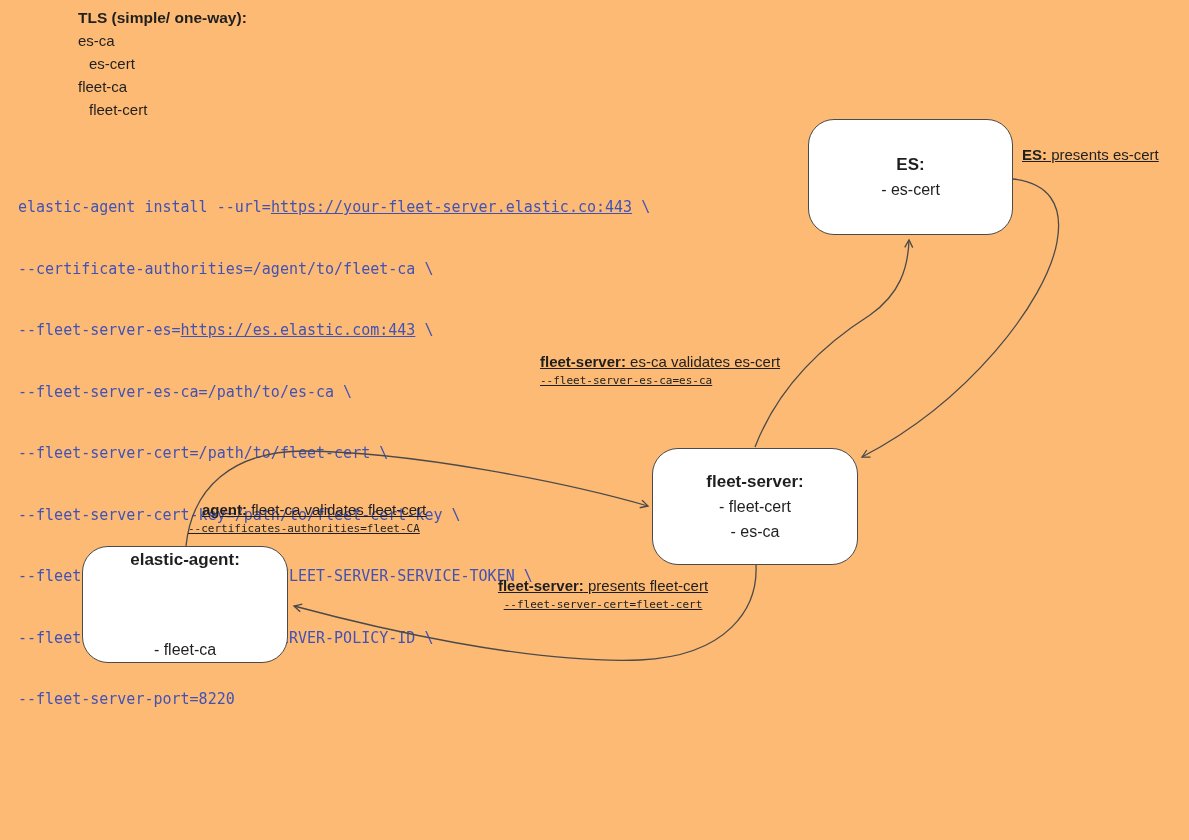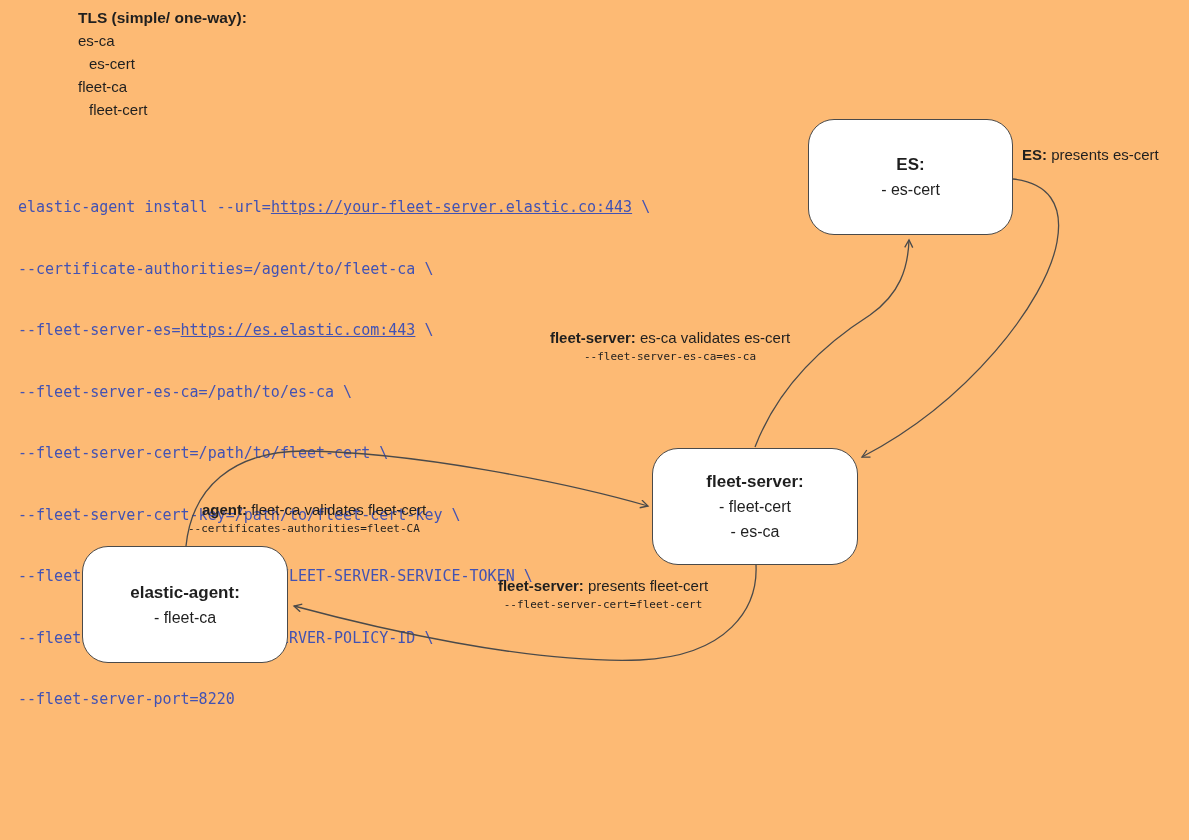--- a/index.html
+++ b/index.html
@@ -45,32 +45,32 @@
     align-items: center;
     justify-content: center;
     text-align: center;
     line-height: 25px;
     font-size: 16px;
     box-sizing: border-box;
   }
   .node .title { font-weight: bold; font-size: 17px; }
   .node-es           { left: 808px; top: 119px; width: 205px; height: 116px; }
   .node-fleet-server { left: 652px; top: 448px; width: 206px; height: 117px; }
-  .node-agent        { left: 82px;  top: 546px; width: 206px; height: 117px; }
+  .node-agent        { left: 82px;  top: 546px; width: 206px; height: 117px; justify-content: space-between; }
 
   
-  .edge-label { position: absolute; font-size: 15px; line-height: 19px; }
+  .edge-label { position: absolute; font-size: 15px; line-height: 19px; text-decoration: underline; }
   .edge-label b { font-weight: bold; }
   .edge-label .code-line {
     font-family: "DejaVu Sans Mono", monospace;
     font-size: 11px;
     color: #1f1f1f;
   }
   .label-es-presents    { left: 1022px; top: 145px; }
-  .label-fleet-validates{ left: 540px;  top: 328px; width: 260px; text-align: center; }
+  .label-fleet-validates{ left: 540px;  top: 352px; width: 260px; text-align: left; }
   .label-agent-validates{ left: 188px;  top: 500px; }
   .label-agent-validates .first { padding-left: 14px; }
   .label-fleet-presents { left: 462px;  top: 576px; width: 282px; text-align: center; }
 
   svg.edges { position: absolute; left: 0; top: 0; }
 </style>
 </head>
 <body>
 
 <div class="canvas">

